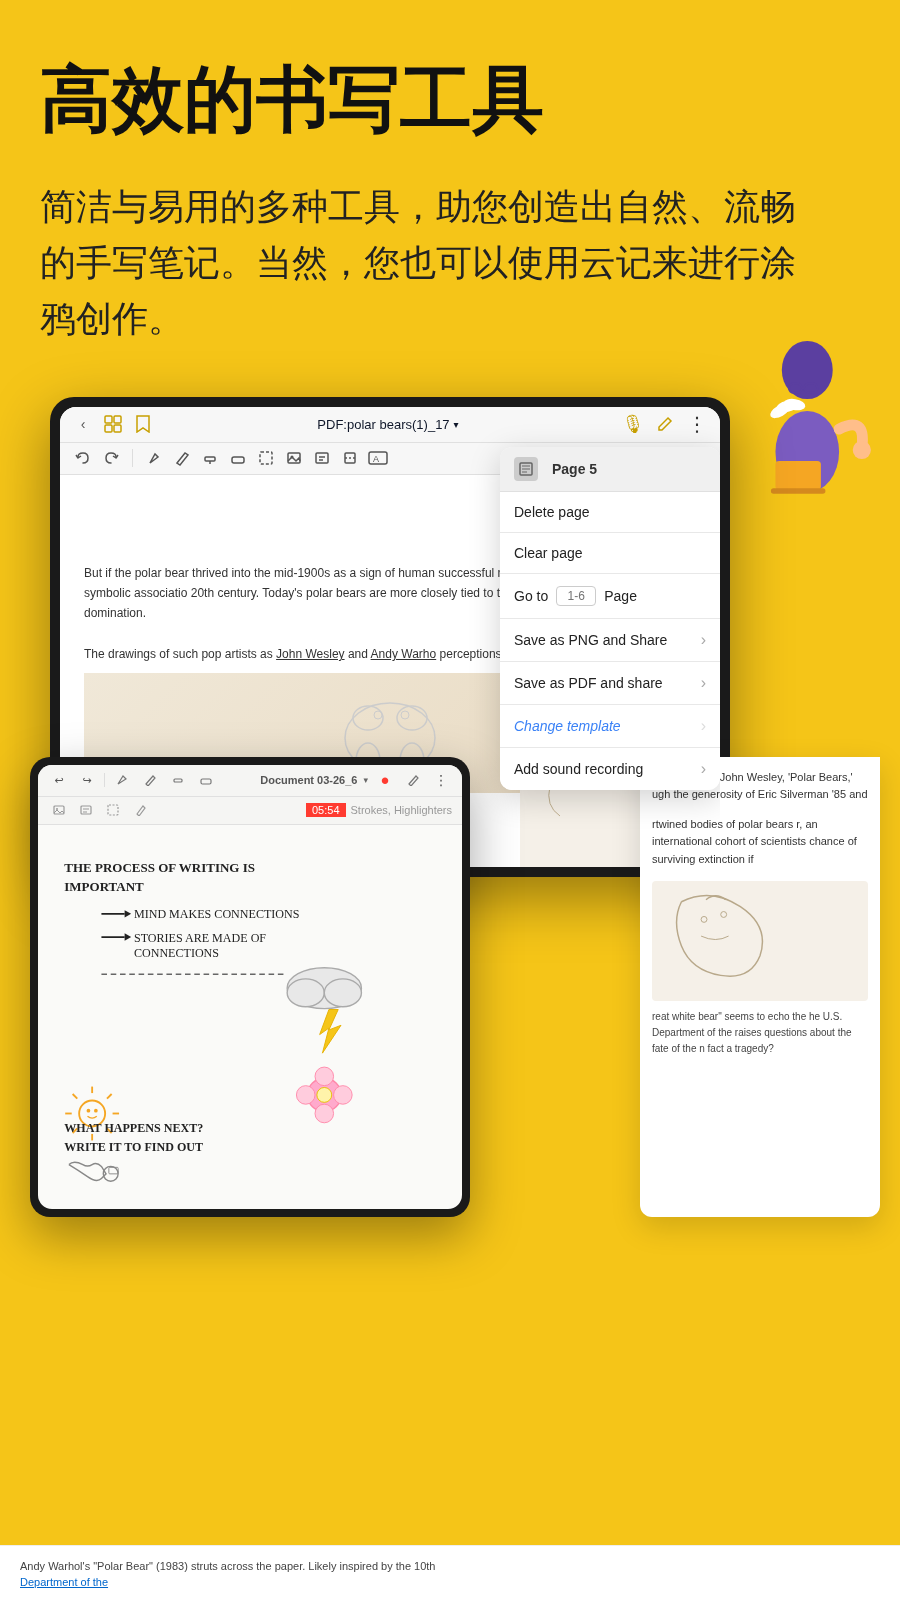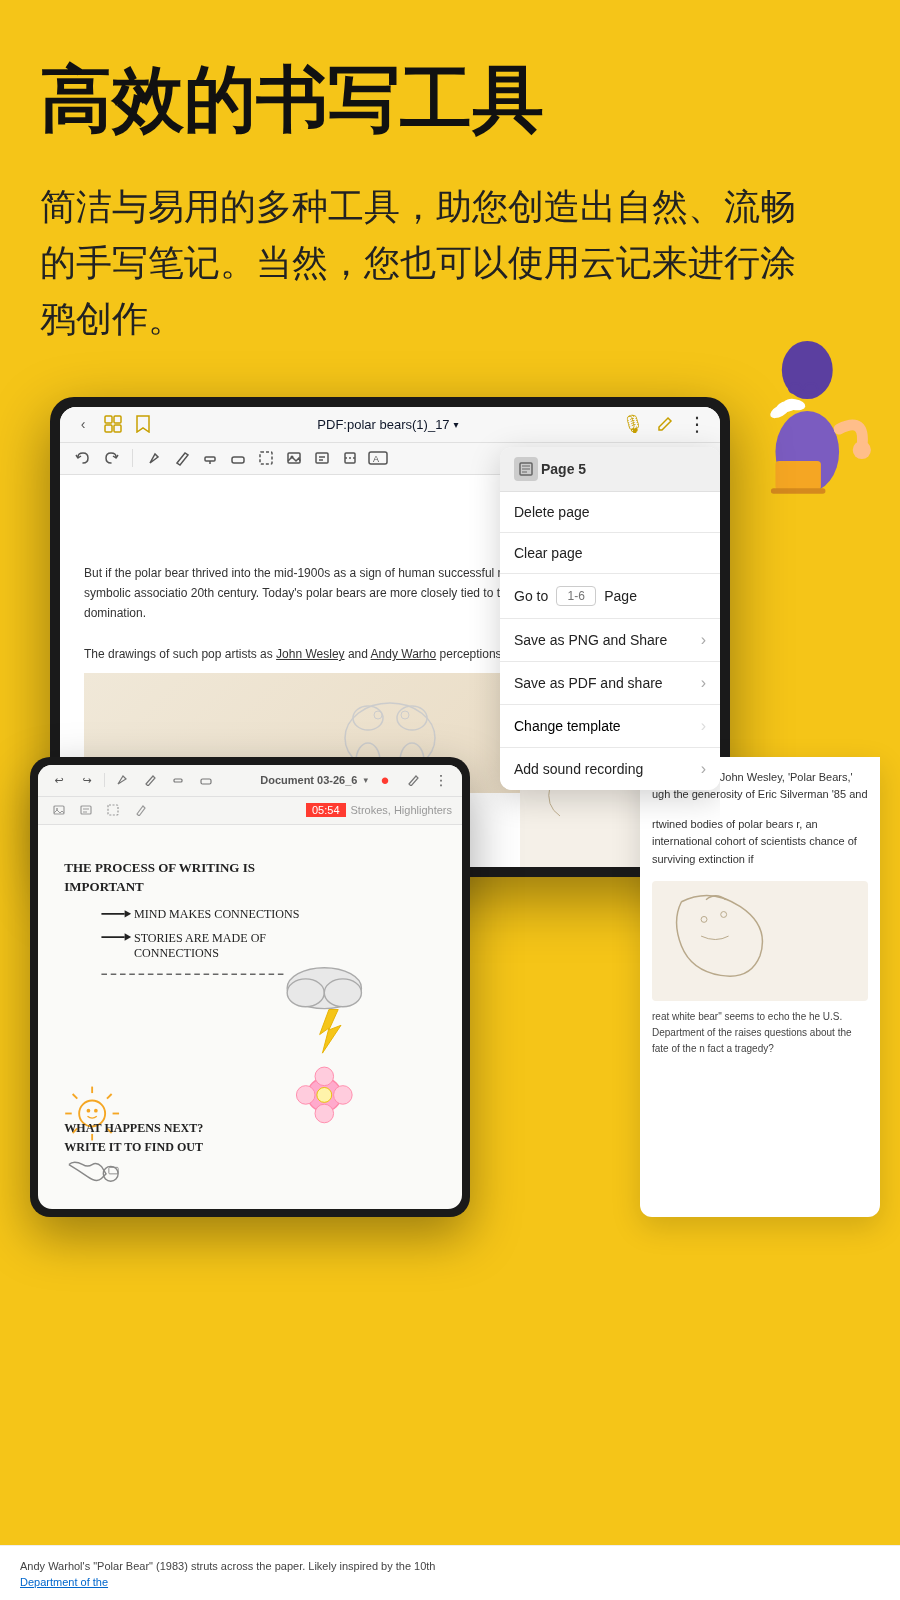--- a/index.html
+++ b/index.html
@@ -161,21 +161,21 @@
       border-radius: 12px;
       box-shadow: 0 8px 32px rgba(0,0,0,0.18);
       overflow: hidden;
       z-index: 10;
     }
 
     .dropdown-header {
       display: flex;
       align-items: center;
       padding: 10px 14px;
-      gap: 3px;
+      gap: 14px;
       border-bottom: 1px solid #e0e0e0;
       background: #f0f0f0;
     }
 
     .dropdown-header-icon {
       width: 24px;
       height: 24px;
       background: #ccc;
       border-radius: 4px;
       display: flex;
@@ -203,21 +203,22 @@
     .dropdown-item:last-child {
       border-bottom: none;
     }
 
     .dropdown-item-text {
       font-size: 14px;
       color: #222;
     }
 
     .dropdown-item-text.disabled {
-      color: #000000;
+      color: #3b82f6;
+      font-style: italic;
     }
 
     .dropdown-item-arrow {
       color: #aaa;
       font-size: 16px;
     }
 
     .dropdown-item-input {
       display: flex;
       align-items: center;

